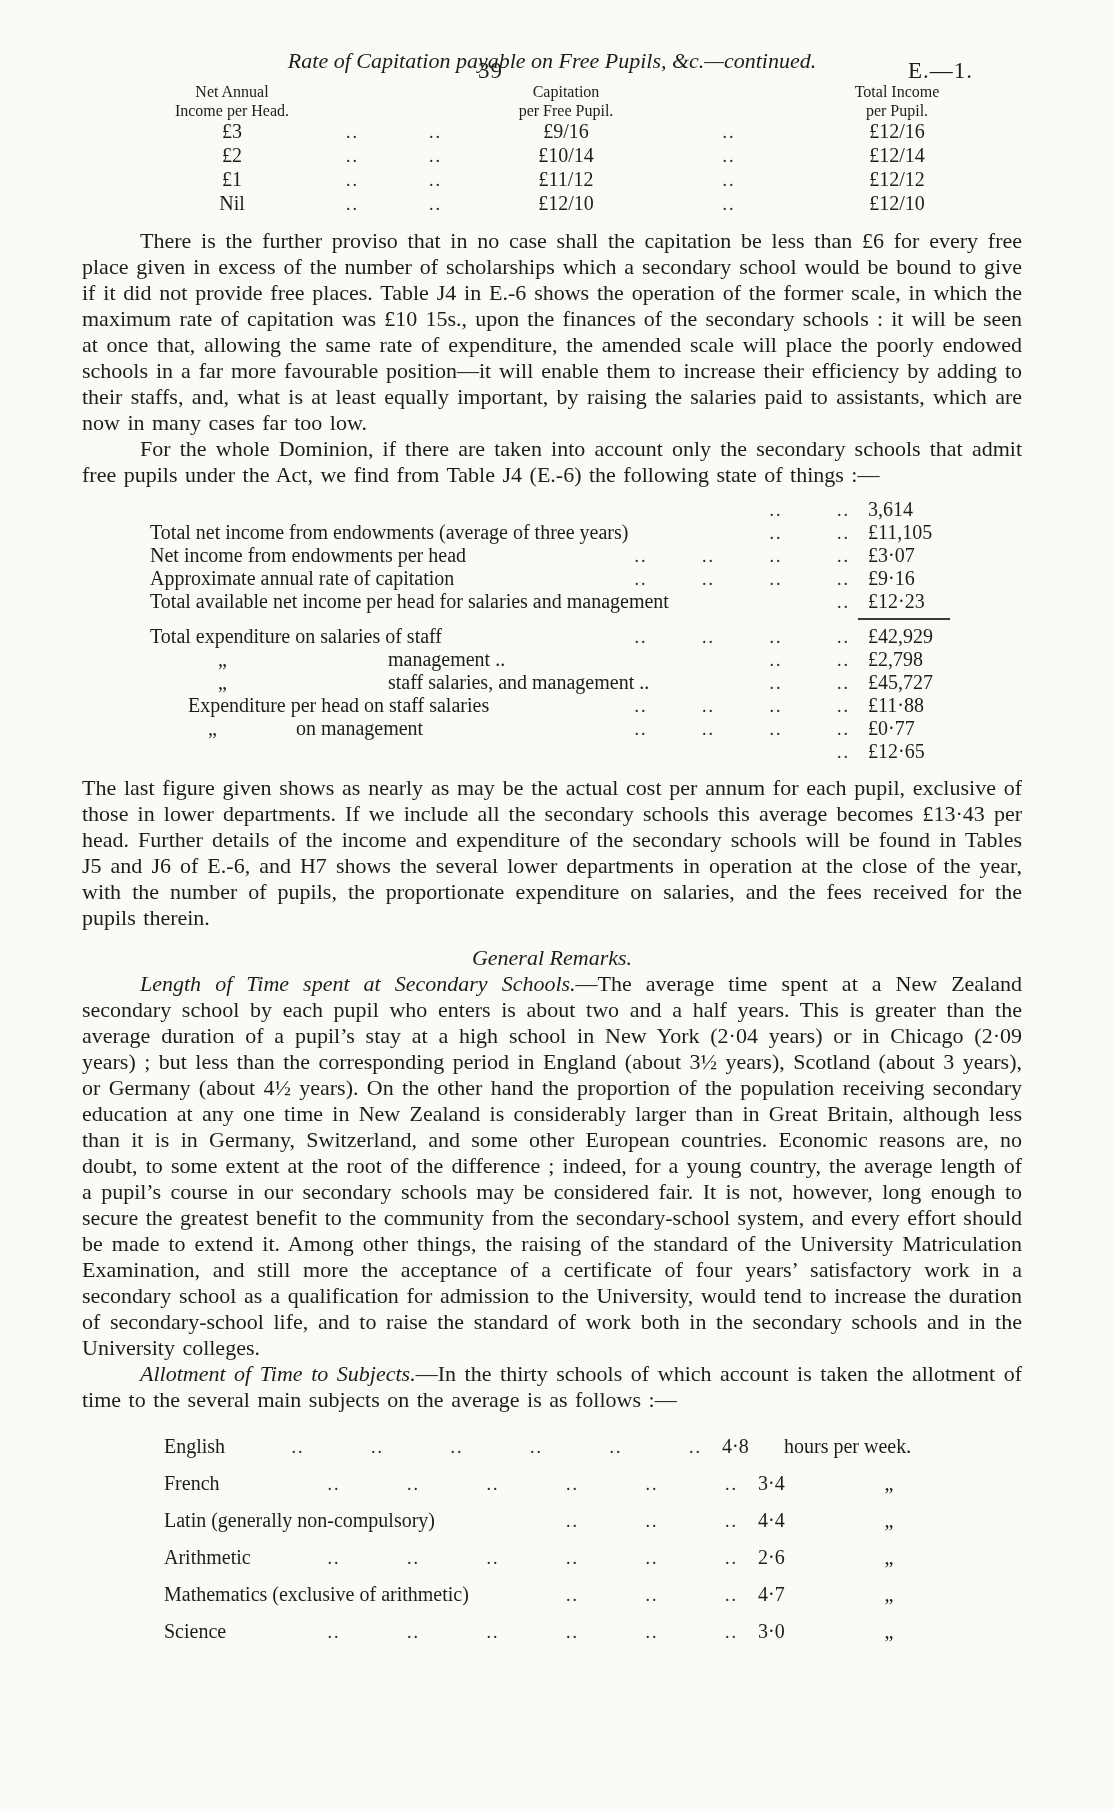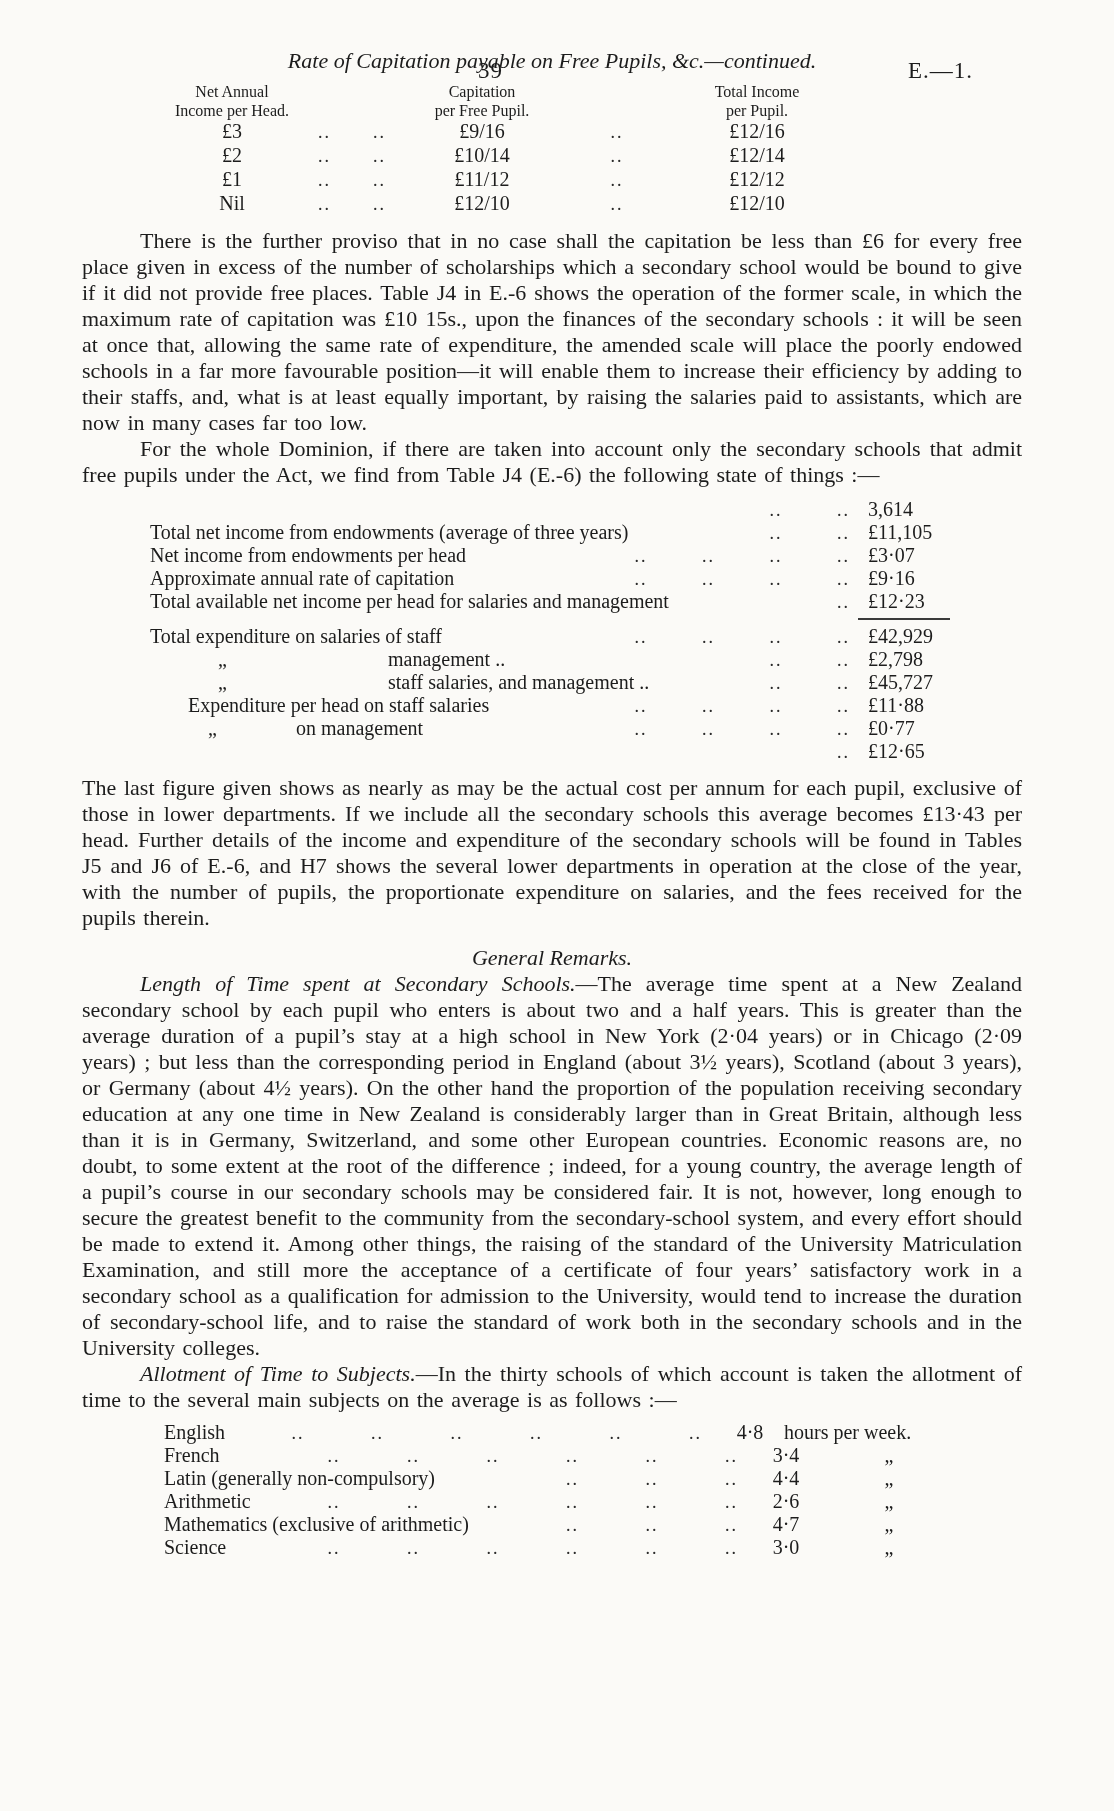--- a/index.html
+++ b/index.html
@@ -29,20 +29,21 @@
     font-style: italic;
     font-size: 22px;
   }
 
   
   .cap-table { margin-top: 8px; margin-left: 85px; width: 670px; font-size: 20px; }
   .cap-grid {
     display: grid;
     grid-template-columns: 130px 55px 55px 150px 120px 160px;
     align-items: baseline;
+    gap: 28px;
   }
   .cap-head { font-size: 16px; line-height: 19px; text-align: center; }
   .cap-head .h1 { grid-column: 1; }
   .cap-head .h2 { grid-column: 4; }
   .cap-head .h3 { grid-column: 6; }
   .cap-row { line-height: 23px; }
   .cap-cell { text-align: center; }
   .cap-dots { text-align: center; font-size: 18px; letter-spacing: 2px; color: #2a2a2a; }
 
   
@@ -91,32 +92,32 @@
     margin-top: 14px;
     text-align: center;
     font-style: italic;
     font-size: 22px;
     line-height: 26px;
   }
 
   
   .subjects-list { margin-top: 8px; margin-left: 82px; width: 800px; font-size: 20px; }
   .subject-row { display: flex; align-items: baseline; line-height: 22px; white-space: nowrap; }
-  .subject-name { flex: none; }
+  .subject-name { flex: none; margin-top: 14px; }
   .subject-dots {
     flex: 1;
     text-align: right;
     word-spacing: 60px;
     letter-spacing: 2px;
     overflow: hidden;
     padding-right: 20px;
     font-size: 18px;
     color: #2a2a2a;
   }
-  .subject-value { flex: none; width: 56px; text-align: center; }
+  .subject-value { flex: none; width: 56px; text-align: left; }
   .subject-unit { flex: none; width: 180px; padding-left: 6px; }
   .subject-unit.ditto { text-align: center; padding-left: 0; width: 150px; }
 </style>
 </head>
 <body>
 
 <div class="page">
 
   <div class="page-header">
     <span class="page-number">39</span>

